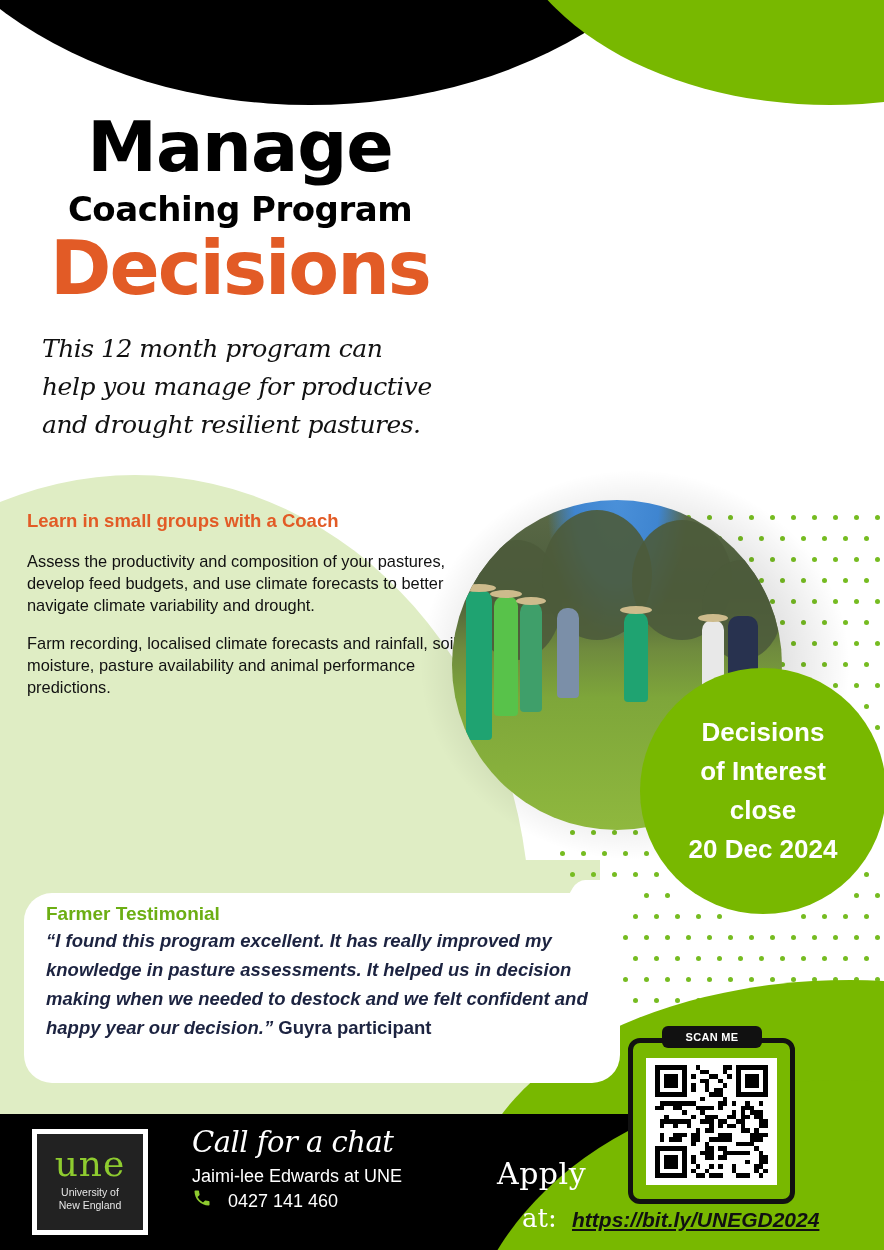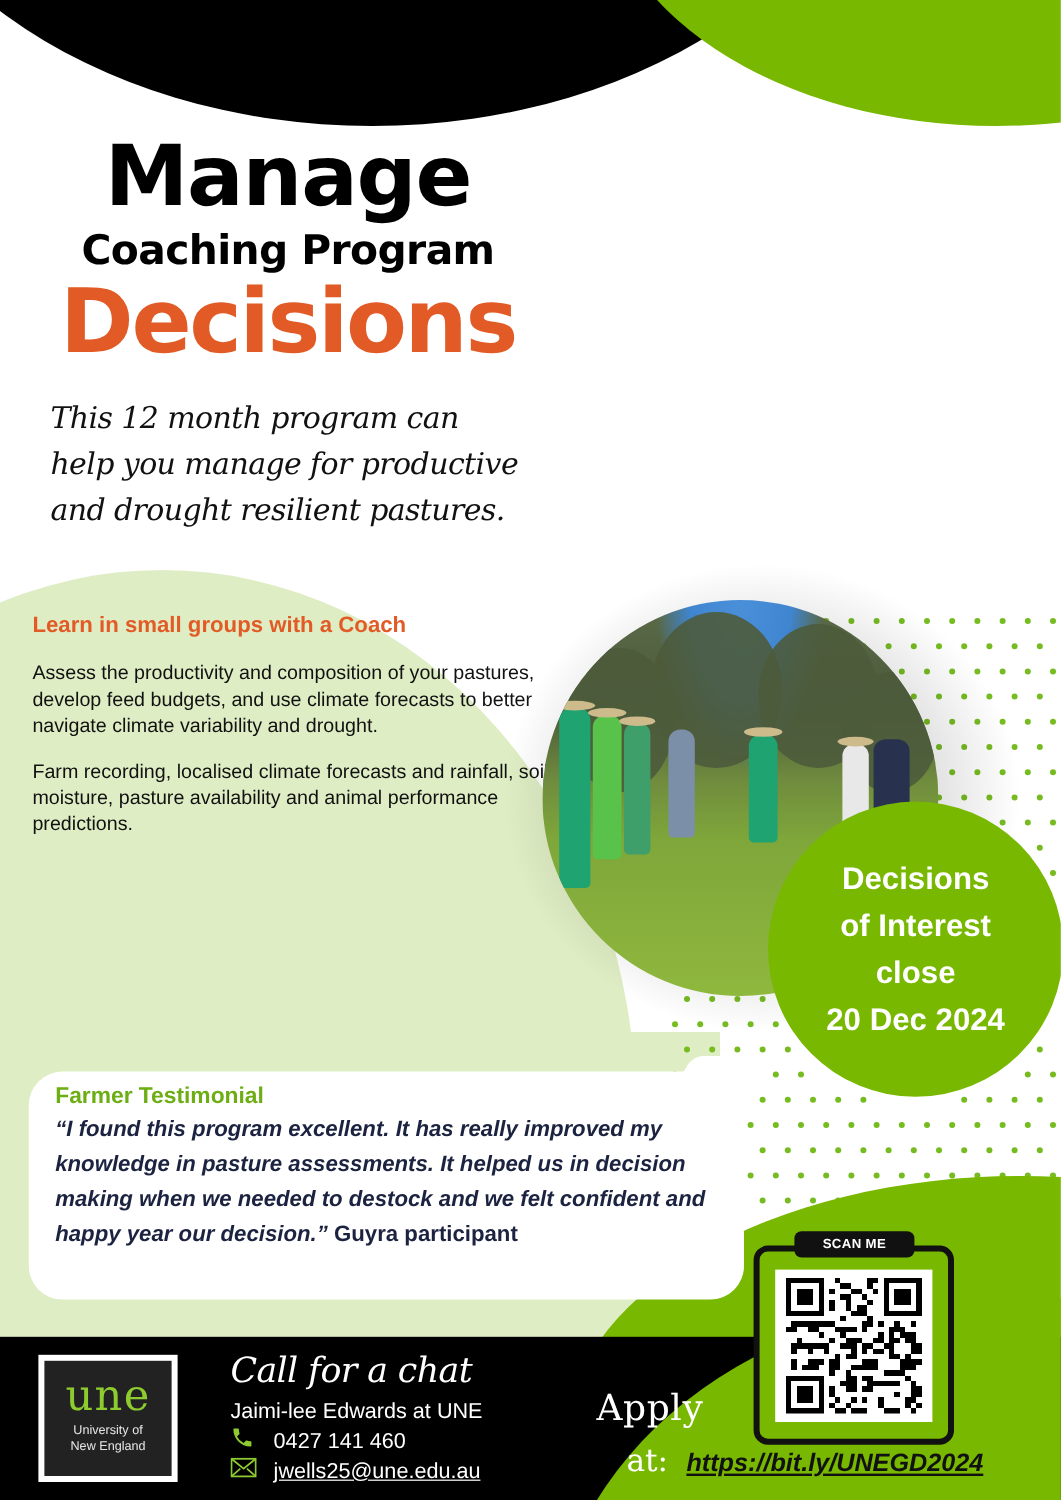--- a/index.html
+++ b/index.html
@@ -395,29 +395,20 @@
       <span>Jaimi-lee Edwards at UNE</span>
     </div>
   <div class="contact-line">
     <span class="ico">
       <svg width="20" height="20" viewBox="0 0 24 24">
           <path fill="#8ecb2f" d="M6.6 10.8a15.1 15.1 0 0 0 6.6 6.6l2.2-2.2c.3-.3.7-.4 1-.2 1.1.4 2.3.6 3.6.6.6 0 1 .4 1 1V20c0 .6-.4 1-1 1C10.6 21 3 13.4 3 4c0-.6.4-1 1-1h3.5c.6 0 1 .4 1 1 0 1.3.2 2.5.6 3.6.1.3 0 .7-.2 1l-2.3 2.2z"></path>
         </svg>
     </span>
     <span>0427 141 460</span>
   </div>
-  <div class="contact-line">
-    <span class="ico">
-      <svg width="22" height="18" viewBox="0 0 24 18">
-          <rect x="1" y="1" width="22" height="16" fill="none" stroke="#8ecb2f" stroke-width="1.6"></rect>
-          <path d="M1 1l11 9 11-9M1 17l8-7M23 17l-8-7" fill="none" stroke="#8ecb2f" stroke-width="1.6"></path>
-        </svg>
-    </span>
-    <a id="email-link">jwells25@une.edu.au</a>
-  </div>
 </div>
 
 <div id="qr-card"></div>
 <div id="scan-me">SCAN ME</div>
 <div id="qr-code">
   <svg viewBox="0 0 25 25" shape-rendering="crispEdges" id="qr-svg">
       <rect x="9" y="0" width="1" height="1" fill="#000"></rect>
       <rect x="15" y="0" width="1" height="1" fill="#000"></rect>
       <rect x="16" y="0" width="1" height="1" fill="#000"></rect>
       <rect x="10" y="1" width="1" height="1" fill="#000"></rect>

